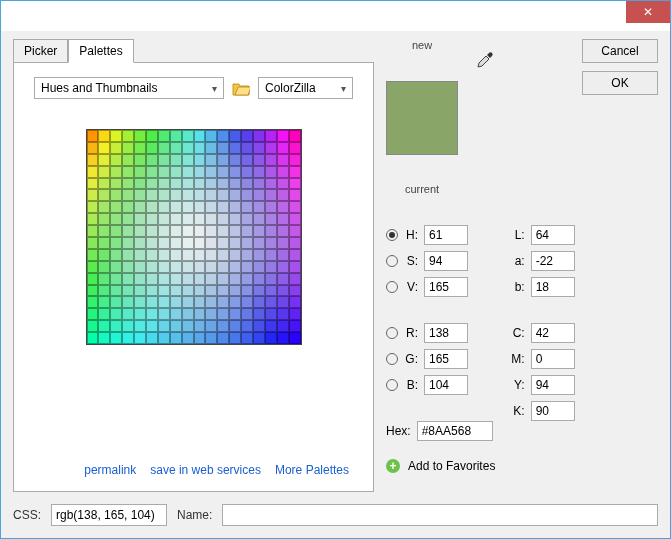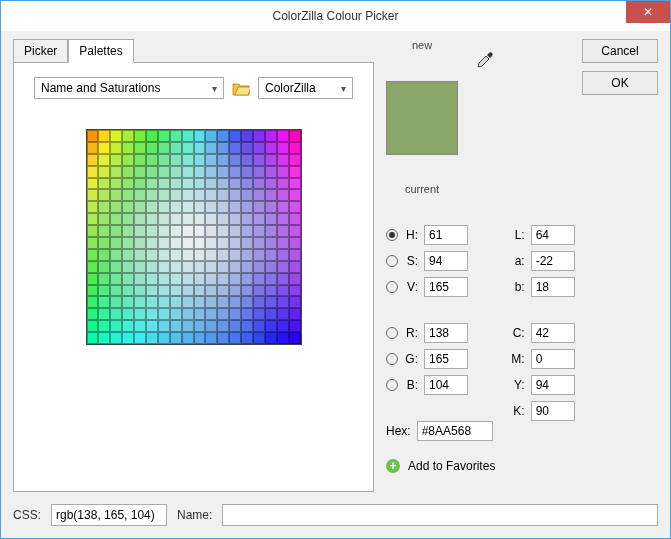--- a/index.html
+++ b/index.html
@@ -51,36 +51,35 @@
 .binput { height: 22px; border: 1px solid #aaa; padding: 2px 4px; background: #fff; }
 .bi1 { width: 116px; }
 .bi2 { width: 116px; }
 .bi3 { flex: 1; }
 </style>
 </head>
 <body>
 
 <div class="window">
   <div class="titlebar">
-    <span class="title">ColorZilla Colour Picker</span>
     <div class="closebtn">
         <span>✕</span>
       </div>
   </div>
   <div class="content">
     <div class="toprow">
       <div class="leftcol">
         <div class="tabs">
           <div class="tab">Picker</div>
           <div class="tab active">Palettes</div>
         </div>
         <div class="panel">
           <div class="palrow">
             <div class="select sel1">
-              <span>Name and Saturations</span>
+              <span>Hues and Thumbnails</span>
               <span class="chev">▾</span>
             </div>
             <span class="foldericon">
               <svg width="18" height="15" viewBox="0 0 18 15">
                   <path d="M1 3 h6 l1 2 h9 v9 h-16 z" fill="#f5c547" stroke="#b8860b" stroke-width="0.8"></path>
                   <path d="M3 14 L6 6 h13 l-3 8 z" fill="#ffe08a" stroke="#b8860b" stroke-width="0.8"></path>
                 </svg>
             </span>
             <div class="select sel2">
               <span>ColorZilla</span>
@@ -406,20 +405,25 @@
               <div style="background: rgb(89, 167, 233);"></div>
               <div style="background: rgb(86, 153, 234);"></div>
               <div style="background: rgb(81, 137, 235);"></div>
               <div style="background: rgb(73, 118, 236);"></div>
               <div style="background: rgb(63, 95, 238);"></div>
               <div style="background: rgb(50, 69, 241);"></div>
               <div style="background: rgb(35, 37, 245);"></div>
               <div style="background: rgb(37, 19, 249);"></div>
               <div style="background: rgb(42, 0, 255);"></div>
             </div>
+          <div class="bottomlinks">
+            <a>permalink</a>
+            <a>save in web services</a>
+            <a>More Palettes</a>
+          </div>
         </div>
       </div>
       <div class="rightcol">
         <div class="rtop">
           <div class="previewbox">
             <span class="plabel">new</span>
             <div class="preview"></div>
             <span class="plabel">current</span>
           </div>
           <span class="eyedropper">

